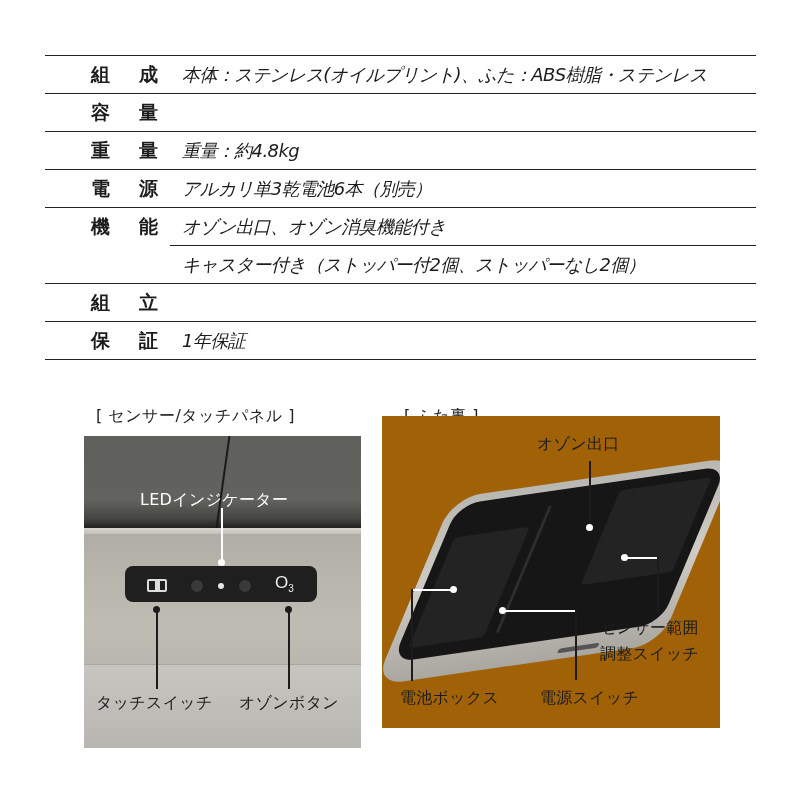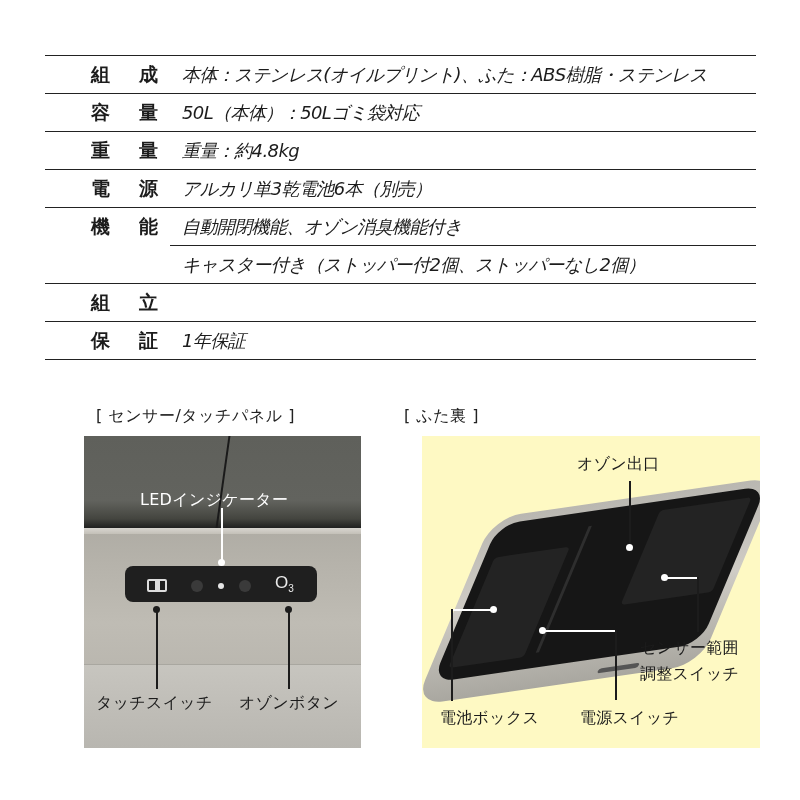--- a/index.html
+++ b/index.html
@@ -42,21 +42,21 @@
   .annot-text.dark { color: #1c1c1c; }
   .vline { position: absolute; width: 1.5px; }
   .hline { position: absolute; height: 1.5px; }
   .vline.white, .hline.white { background: #ffffff; }
   .vline.dark, .hline.dark { background: #1c1c1c; }
   .pin { position: absolute; width: 7px; height: 7px; border-radius: 50%; }
   .pin.white { background: #ffffff; }
   .pin.dark { background: #1c1c1c; }
 
   
-  .photo-right { left: 382px; top: 436px; width: 338px; height: 312px; background: #fef9c3; margin-left: 40px; }
+  .photo-right { left: 382px; top: 416px; width: 338px; height: 312px; background: #a16207; }
   .lid-outer { position: absolute; left: 18px; top: 60px; width: 265px; height: 190px;
     background: linear-gradient(180deg, #b9b7b1 0%, #cfccc5 50%, #a9a7a0 100%);
     border-radius: 26px; transform: skewX(-30deg) rotate(-9deg); transform-origin: 50% 50%; left: 42px; }
   .lid-inner { position: absolute; left: 8px; top: 8px; right: 8px; bottom: 22px; background: #161616; border-radius: 20px; }
   .lid-inner .rib1 { position: absolute; left: 36%; top: 10%; width: 3px; height: 80%; background: #2e2e2e; }
   .lid-inner .plate1 { position: absolute; left: 4%; top: 22%; width: 28%; height: 70%; background: #232323; border-radius: 4px; }
   .lid-inner .plate2 { position: absolute; left: 62%; top: 6%; width: 34%; height: 60%; background: #232323; border-radius: 4px; }
   .lid-slot { position: absolute; right: 60px; bottom: 6px; width: 38px; height: 5px; background: #555; border-radius: 3px; }
 </style>
 </head>
@@ -70,23 +70,20 @@
     </div>
     <div class="values">
         <div class="value">本体：ステンレス(オイルプリント)、ふた：ABS樹脂・ステンレス</div>
       </div>
   </div>
   <div class="row">
     <div class="label">
       <span>容</span>
       <span>量</span>
     </div>
-    <div class="values">
-        <div class="value">50L（本体）：50Lゴミ袋対応</div>
-      </div>
   </div>
   <div class="row">
     <div class="label">
       <span>重</span>
       <span>量</span>
     </div>
     <div class="values">
         <div class="value">重量：約4.8kg</div>
       </div>
   </div>
@@ -98,21 +95,21 @@
     <div class="values">
         <div class="value">アルカリ単3乾電池6本（別売）</div>
       </div>
   </div>
   <div class="row">
     <div class="label">
       <span>機</span>
       <span>能</span>
     </div>
     <div class="values">
-      <div class="value">自動開閉機能、オゾン消臭機能付き</div>
+      <div class="value">オゾン出口、オゾン消臭機能付き</div>
       <div class="value sub">キャスター付き（ストッパー付2個、ストッパーなし2個）</div>
     </div>
   </div>
   <div class="row">
     <div class="label">
       <span>組</span>
       <span>立</span>
     </div>
   </div>
   <div class="row last">

